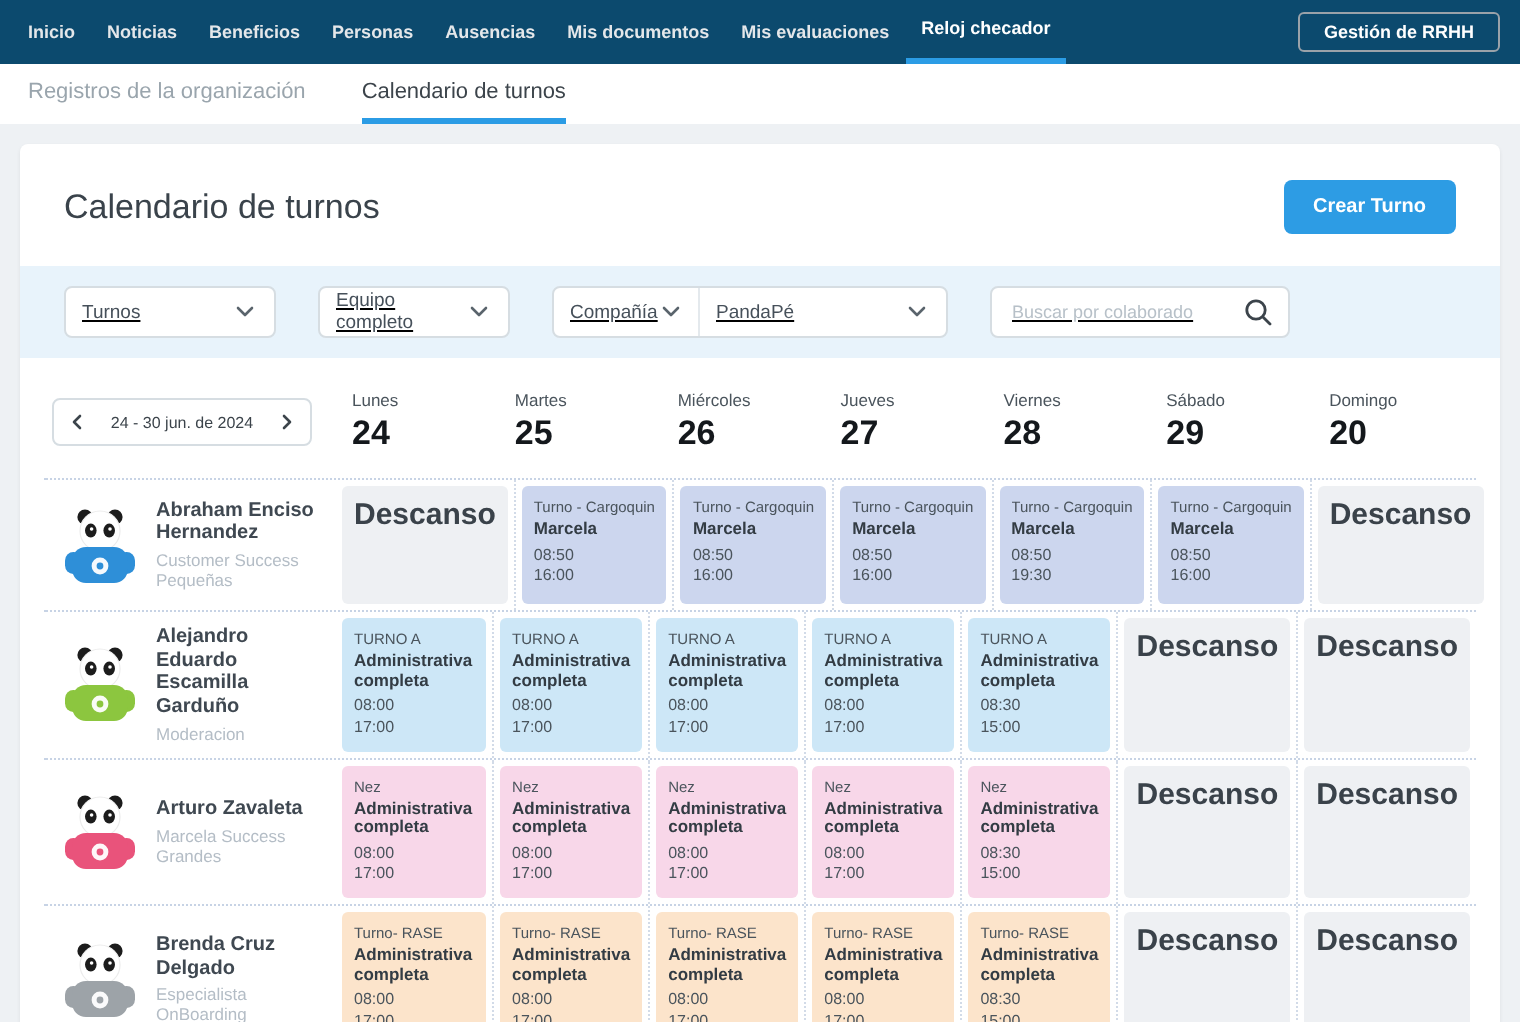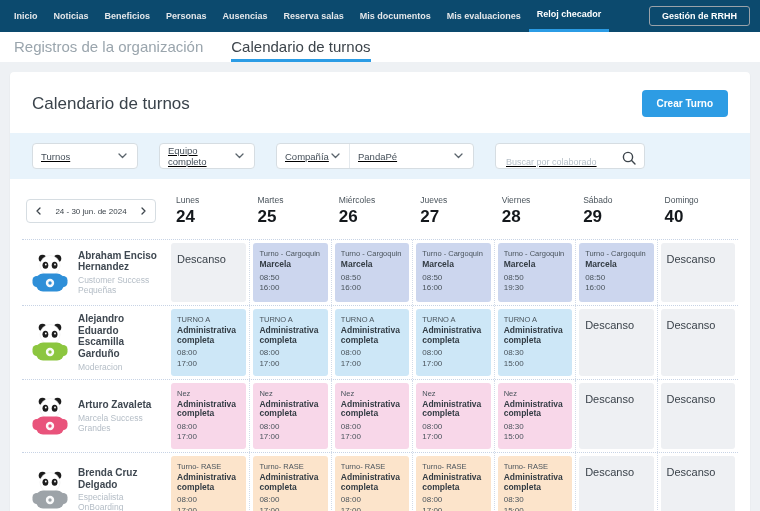--- a/index.html
+++ b/index.html
@@ -22,21 +22,21 @@
   }
   .nav-item.active { color: #fff; border-bottom: 3px solid #2b9ce5; line-height: 29px; }
   .rrhh-btn {
     margin-left: auto; align-self: center; background: transparent; color: #fff;
     border: 1px solid #9aa2a9; border-radius: 3px; font-size: 9px; font-weight: 600;
     padding: 4px 12px; font-family: inherit; white-space: nowrap; cursor: pointer;
   }
 
   
   .subtabs { height: 30px; background: #fff; display: flex; padding-left: 14px; gap: 28px; }
-  .subtab { font-size: 15px; line-height: 29px; color: #9aa5ad; cursor: pointer; }
+  .subtab { font-size: 11px; line-height: 29px; color: #9aa5ad; cursor: pointer; }
   .subtab.active { color: #3c444b; border-bottom: 3px solid #2b9ce5; }
 
   
   .card {
     margin: 10px 10px 0 10px; background: #fff; border-radius: 4px;
     box-shadow: 0 1px 2px rgba(0,0,0,0.07); padding: 0 12px; height: 560px;
   }
   .card-head {
     display: flex; align-items: center; justify-content: space-between;
     padding: 18px 10px 16px 10px;
@@ -58,21 +58,21 @@
     padding: 0 8px; font-size: 9.5px; color: #46505a; cursor: pointer;
   }
   .sel-turnos { width: 106px; }
   .sel-equipo { width: 96px; }
   .combo { width: 198px; padding: 0; }
   .combo-part { display: flex; align-items: center; justify-content: space-between; padding: 0 8px; height: 100%; }
   .combo-part.first { width: 72px; }
   .combo-part.second { flex: 1; border-left: 1px solid #e4e9ed; }
   .search {
     background: #fff; border: 1px solid #d6dde2; border-radius: 4px; height: 26px;
-    display: flex; align-items: flex-end; width: 150px; padding: 0 5px 0 8px;
+    display: flex; align-items: center; width: 150px; padding: 0 5px 0 8px;
   }
   .search input {
     border: none; outline: none; flex: 1; min-width: 0; font-size: 9px;
     color: #333; font-family: inherit; background: transparent;
   }
   .search input::placeholder { color: #b7c0c8; }
 
   
   .week-head {
     display: grid; grid-template-columns: 146px repeat(7, 1fr);
@@ -97,36 +97,35 @@
   }
   .person { display: flex; align-items: center; gap: 8px; padding: 6px 4px 6px 8px; }
   .avatar { width: 40px; flex-shrink: 0; display: flex; }
   .p-text { min-width: 0; }
   .p-name { font-size: 10px; font-weight: 700; color: #3f4851; line-height: 1.18; }
   .p-role { font-size: 8.5px; color: #b4bdc6; line-height: 1.18; margin-top: 2px; }
   .cellwrap { padding: 3px 3px; }
   .cellwrap + .cellwrap { border-left: 1px dotted #d2dbe8; }
   .cell { border-radius: 3px; height: 100%; padding: 6px; cursor: pointer; }
   .cell.rest { background: #eef0f3; }
-  .rest-label { font-size: 11px; font-weight: 400; color: #3a424a; }
+  .rest-label { font-size: 15px; font-weight: 700; color: #3a424a; }
   .c-tag { font-size: 7.5px; color: #4a545c; display: block; margin-bottom: 2px; white-space: nowrap; overflow: hidden; }
   .c-title { font-size: 8.5px; font-weight: 700; color: #333c44; display: block; line-height: 1.12; margin-bottom: 3px; }
   .c-time { font-size: 8px; color: #4a545c; display: block; line-height: 1.35; }
 </style>
 </head>
 <body>
 
 <div class="topnav">
   <div style="display:flex;" id="nav-items">
       <div class="nav-item">Inicio</div>
       <div class="nav-item">Noticias</div>
       <div class="nav-item">Beneficios</div>
       <div class="nav-item">Personas</div>
       <div class="nav-item">Ausencias</div>
-      <div class="nav-item">Reserva salas</div>
       <div class="nav-item">Mis documentos</div>
       <div class="nav-item">Mis evaluaciones</div>
       <div class="nav-item active">Reloj checador</div>
     </div>
   <button class="rrhh-btn">Gestión de RRHH</button>
 </div>
 
 <div class="subtabs">
   <div class="subtab">Registros de la organización</div>
   <div class="subtab active">Calendario de turnos</div>
@@ -197,21 +196,21 @@
             <polyline points="1,1 4,4 1,7" fill="none" stroke="#3c444b" stroke-width="1.3" stroke-linecap="round" stroke-linejoin="round"></polyline>
           </svg>
       </span>
     </div>
   <div class="day"><span class="day-name">Lunes</span><span class="day-num">24</span></div>
       <div class="day"><span class="day-name">Martes</span><span class="day-num">25</span></div>
       <div class="day"><span class="day-name">Miércoles</span><span class="day-num">26</span></div>
       <div class="day"><span class="day-name">Jueves</span><span class="day-num">27</span></div>
       <div class="day"><span class="day-name">Viernes</span><span class="day-num">28</span></div>
       <div class="day"><span class="day-name">Sábado</span><span class="day-num">29</span></div>
-      <div class="day"><span class="day-name">Domingo</span><span class="day-num">40</span></div>
+      <div class="day"><span class="day-name">Domingo</span><span class="day-num">20</span></div>
     </div>
 
   <div class="rows" id="rows">
       <div class="row">
         <div class="person">
           <span class="avatar">
             <svg width="40" height="40" viewBox="0 0 40 40">
               <circle cx="12.5" cy="5.5" r="3.8" fill="#1c1c1c"></circle>
               <circle cx="27.5" cy="5.5" r="3.8" fill="#1c1c1c"></circle>
               <circle cx="20" cy="12.5" r="10" fill="#ffffff" stroke="#ececec" stroke-width="0.6"></circle>

